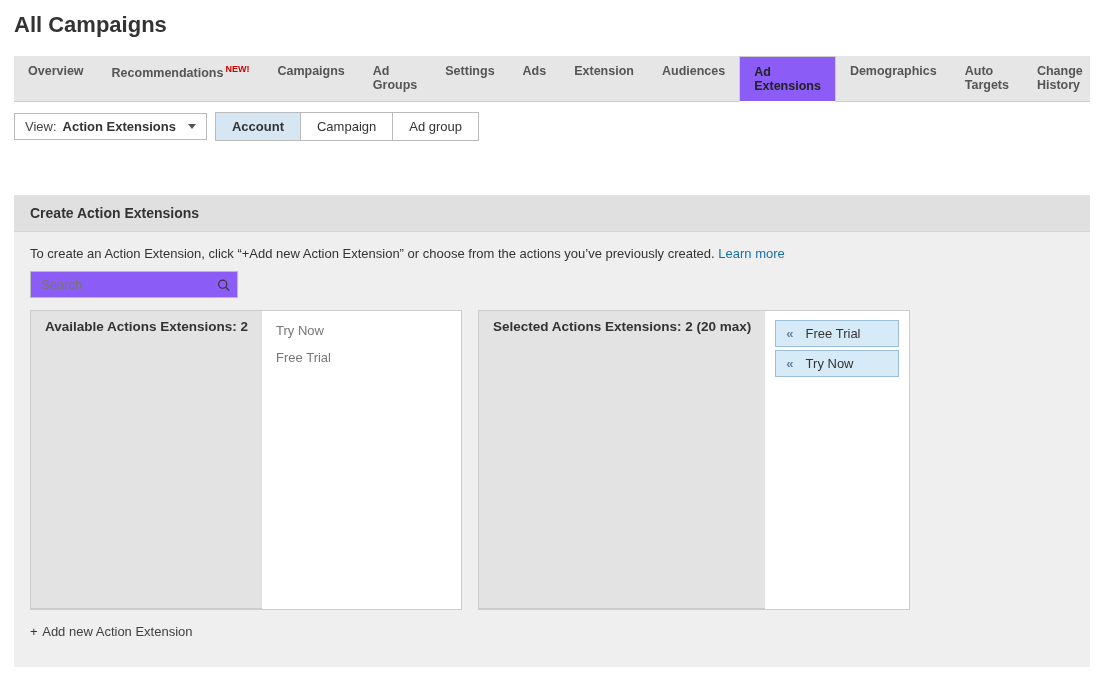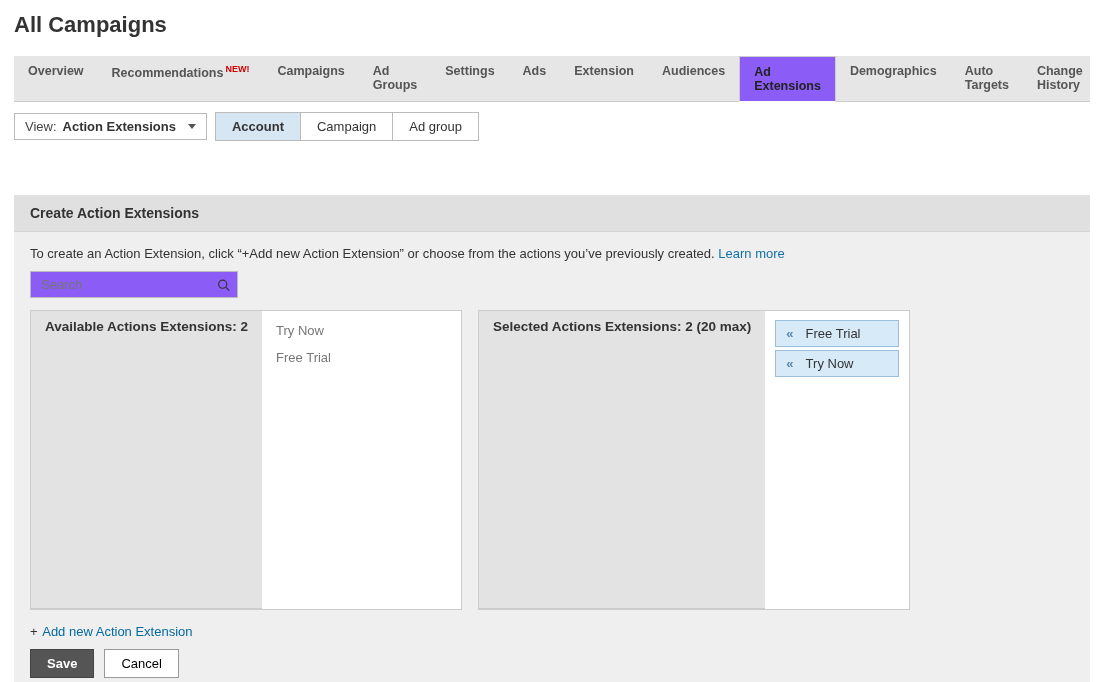--- a/index.html
+++ b/index.html
@@ -162,21 +162,21 @@
   .remove-icon {
     color: #5a88ad;
     font-weight: bold;
     font-size: 13px;
     line-height: 1;
   }
   .add-link-row {
     padding: 14px 16px 10px;
   }
   .add-plus { color: #333; }
-  .add-link { color: #0369a1; text-decoration: none; cursor: pointer; margin-left: 1px; }
+  .add-link { color: #404040; text-decoration: none; cursor: pointer; margin-left: 1px; }
   .action-buttons {
     display: flex;
     gap: 10px;
     padding: 0 16px;
   }
   .btn {
     padding: 6px 16px;
     border: 1px solid #999;
     background: #fff;
     cursor: pointer;
@@ -271,17 +271,13 @@
         </div>
       </div>
     </div>
   </div>
 
   <div class="add-link-row">
     <span class="add-plus">+</span>
     <a class="add-link">Add new Action Extension</a>
   </div>
 
-  <div class="action-buttons">
-    <button class="btn primary">Save</button>
-    <button class="btn">Cancel</button>
-  </div>
 </div>
 
 </body></html>

